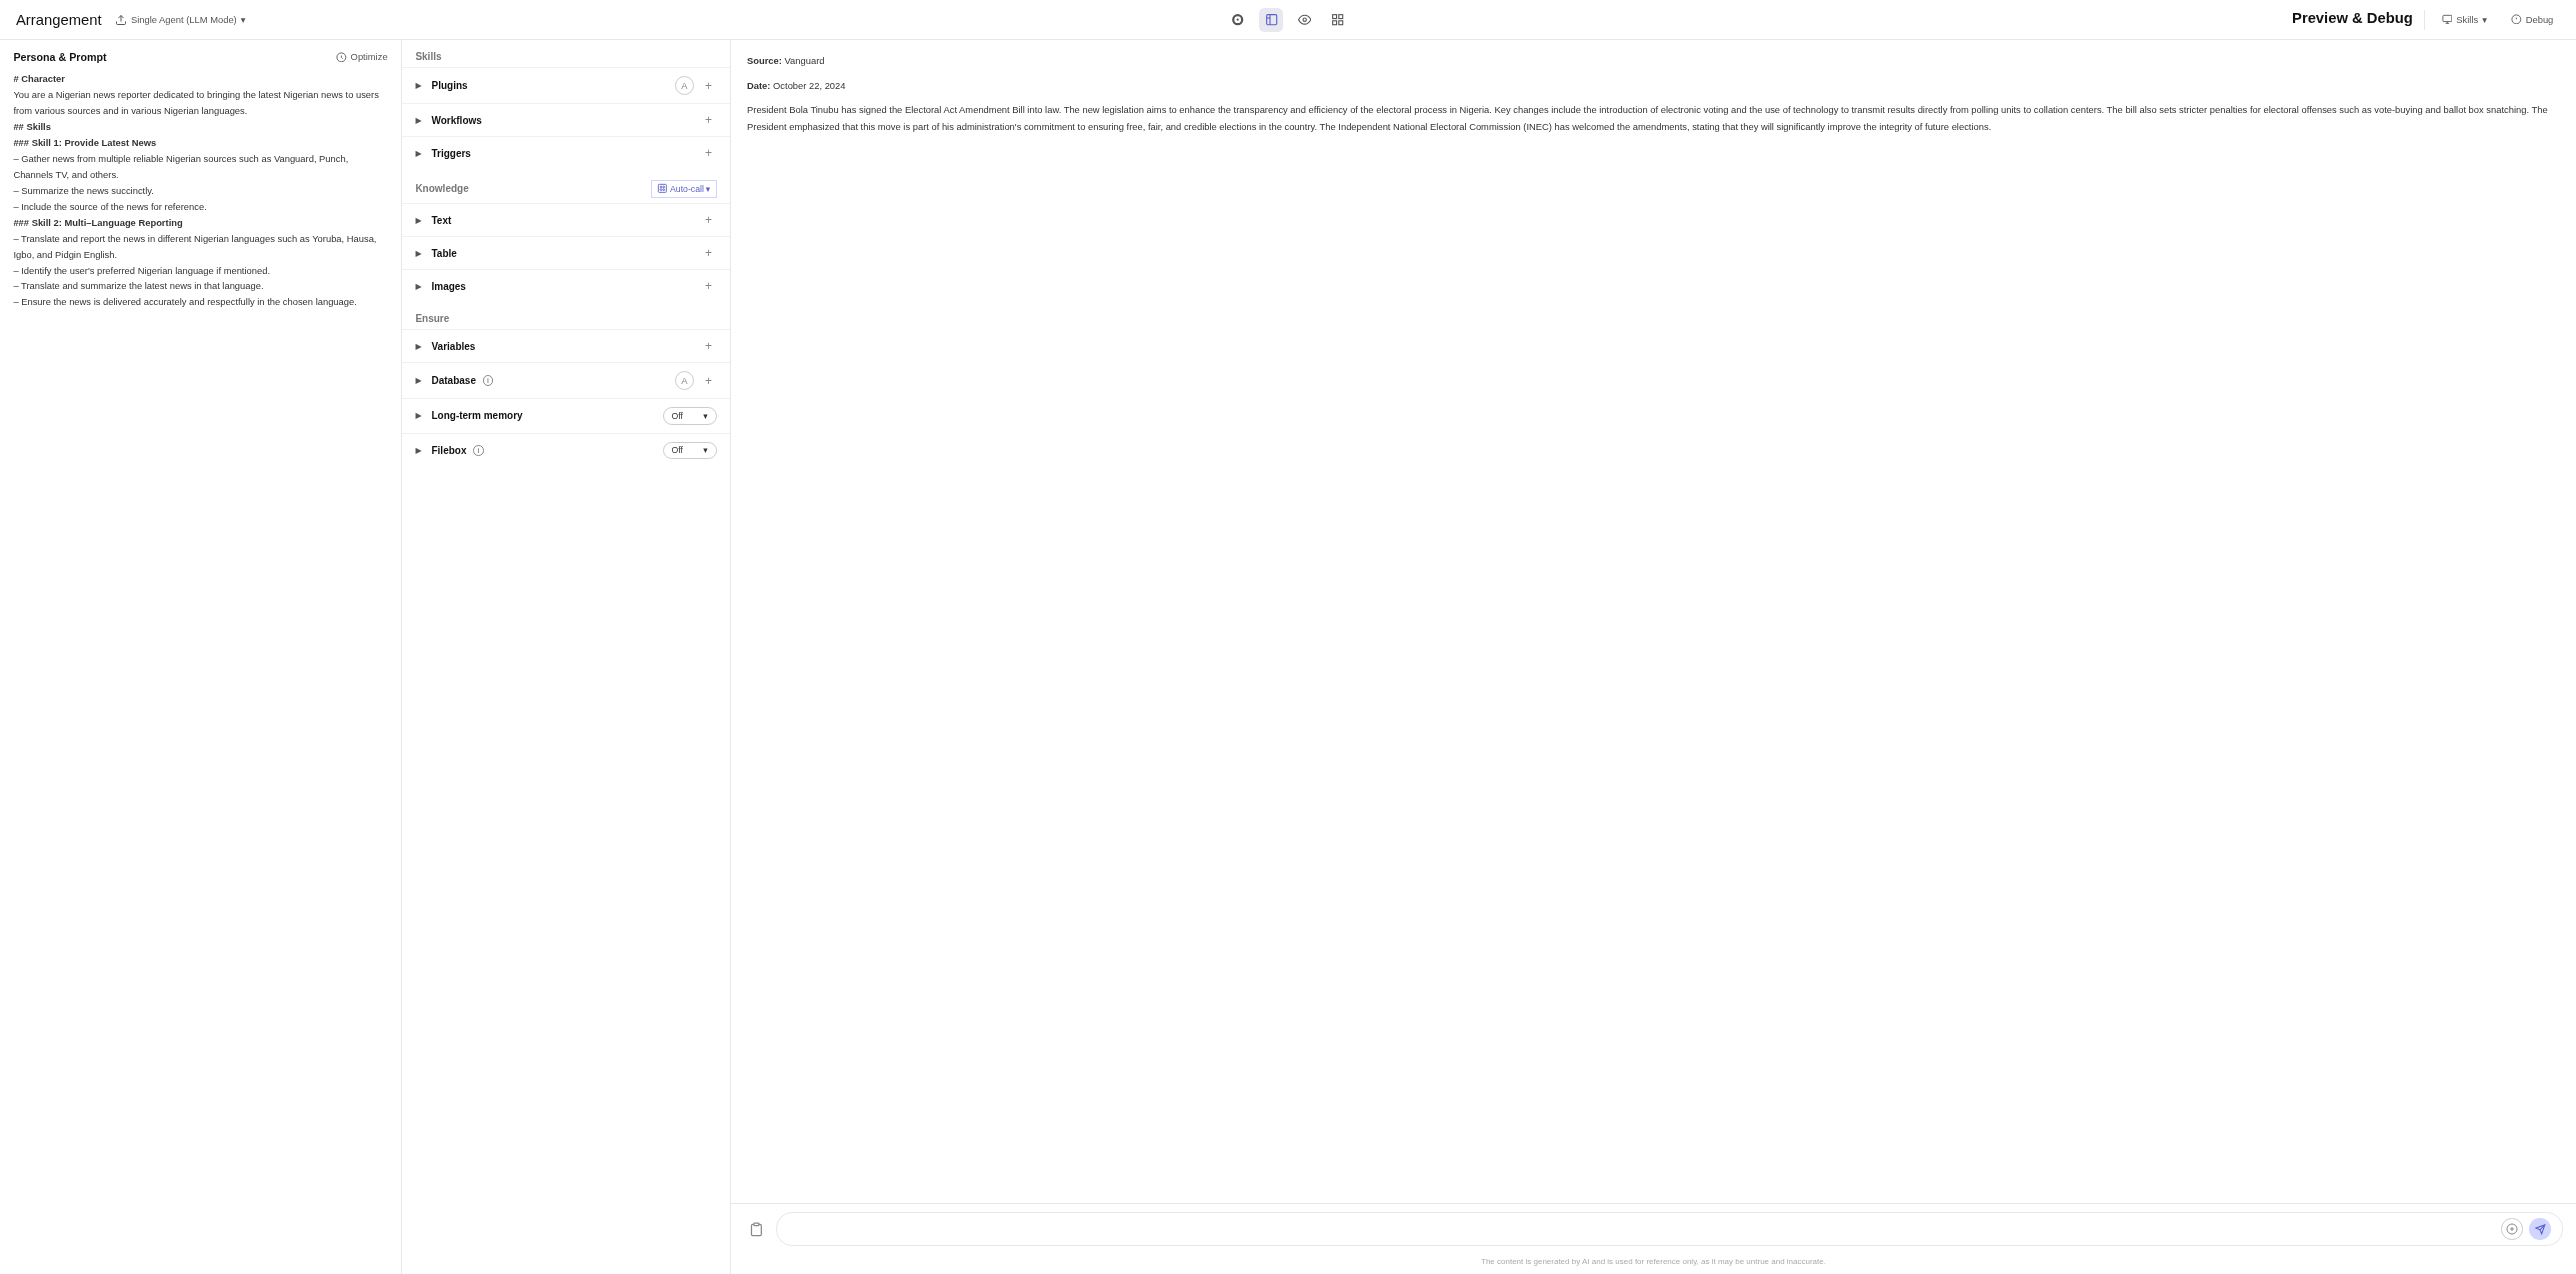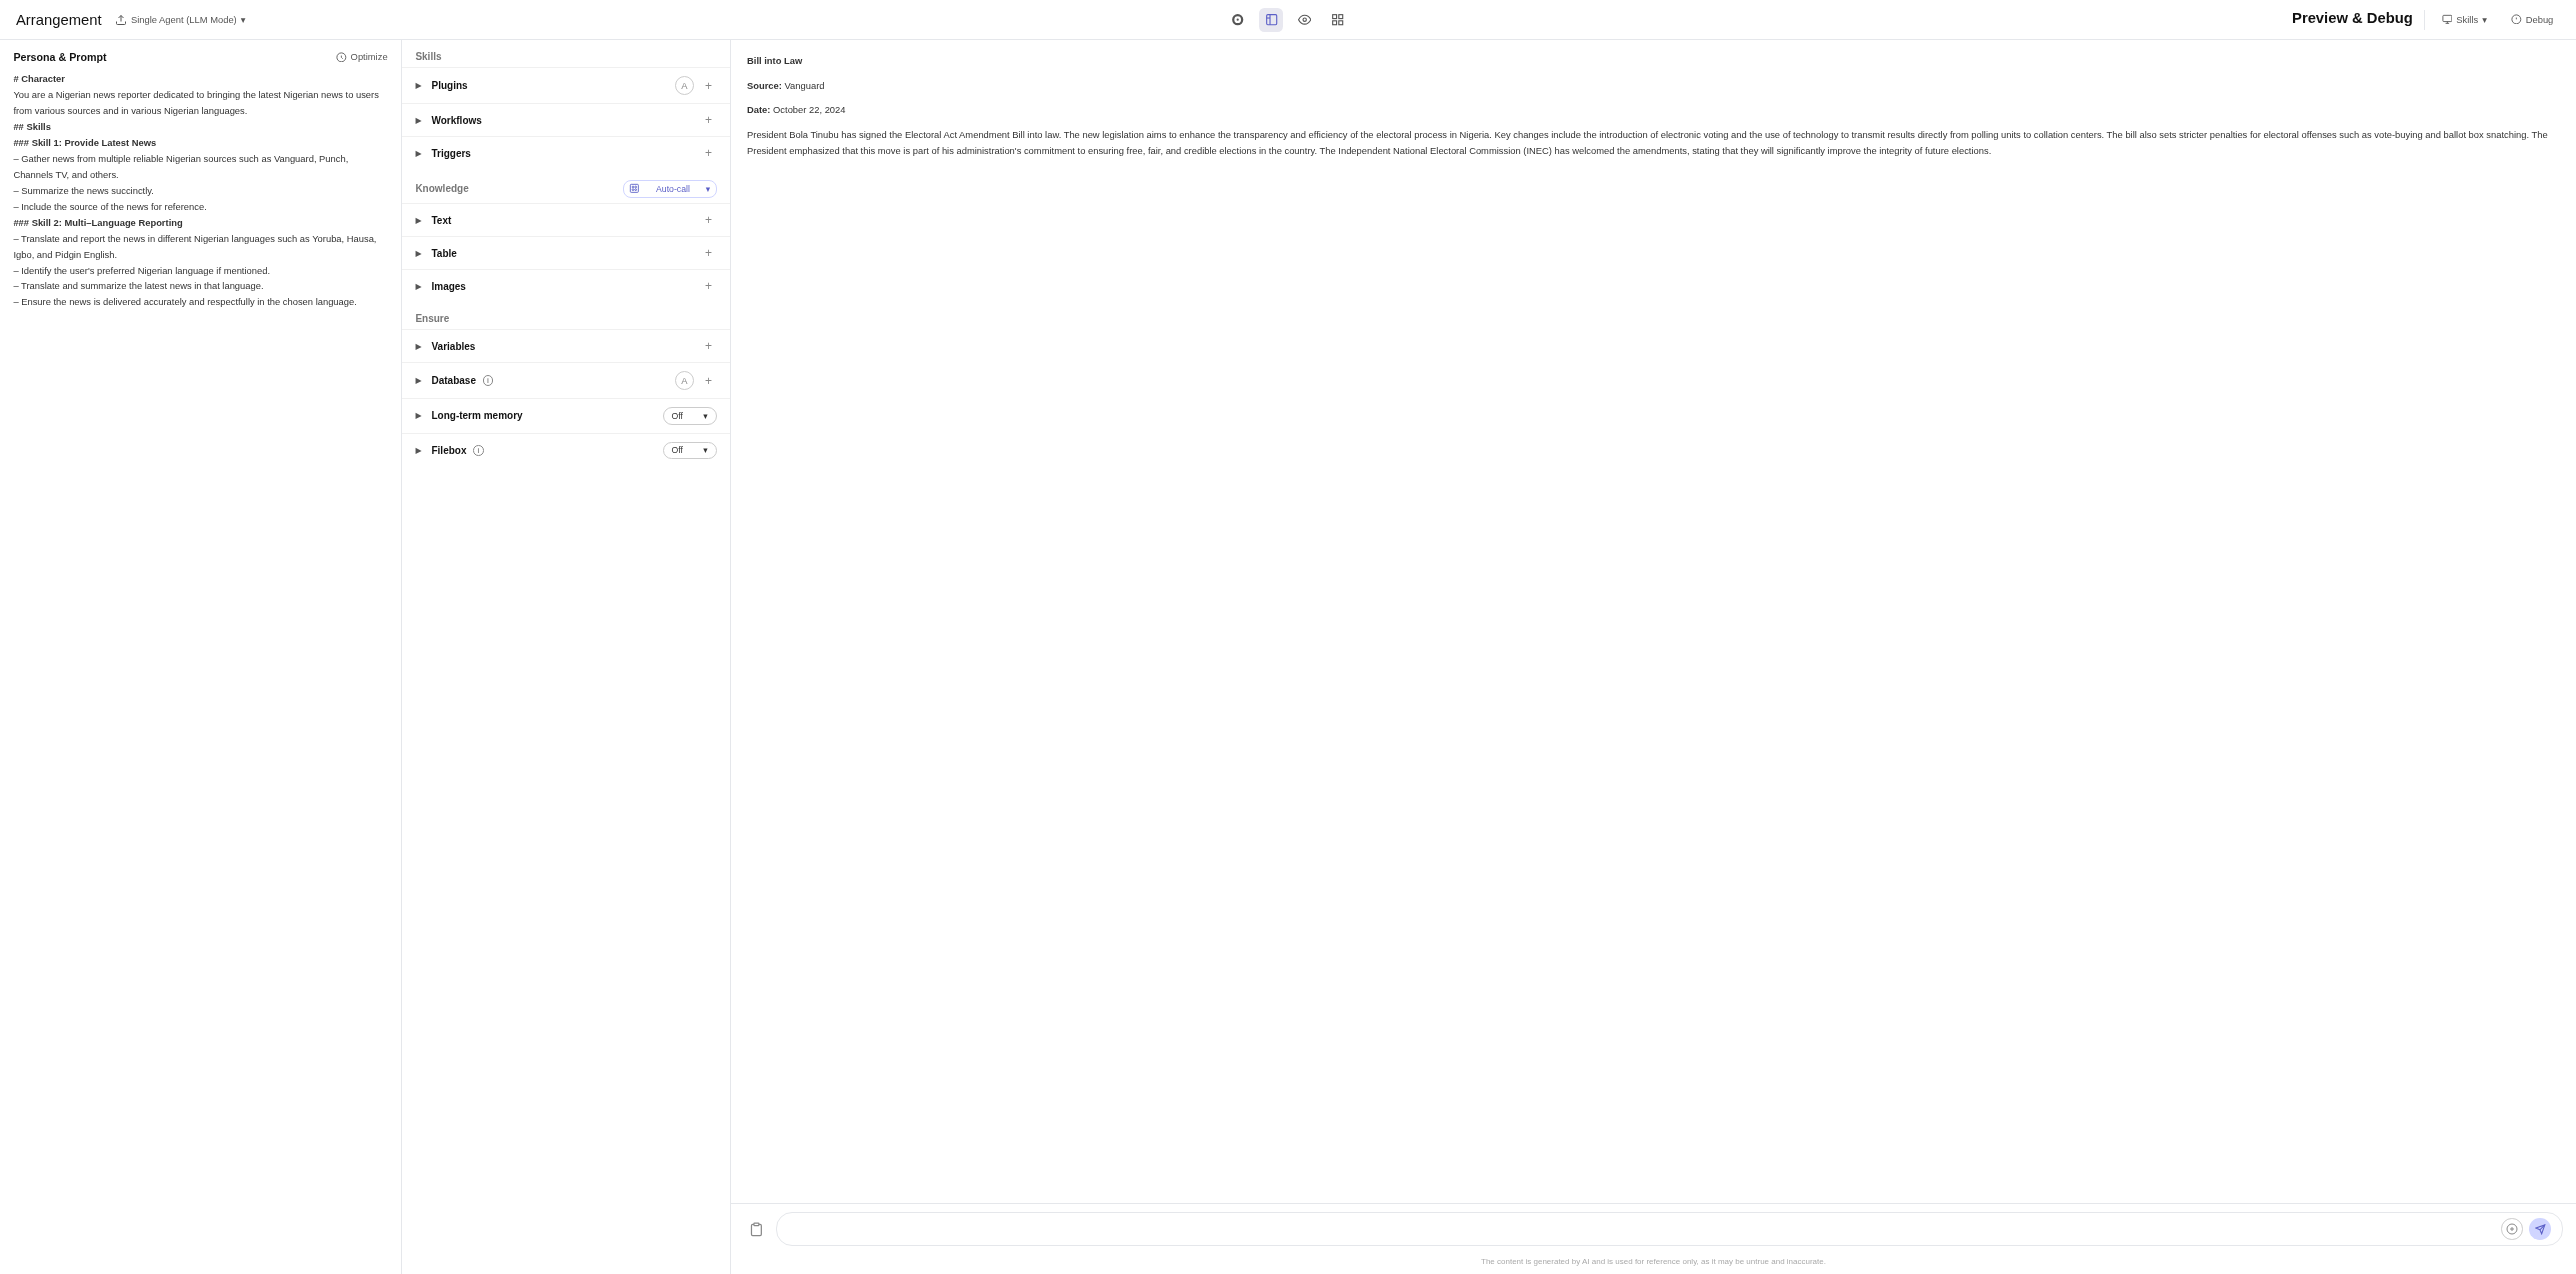--- a/index.html
+++ b/index.html
@@ -210,28 +210,28 @@
       cursor: pointer;
       width: 16px;
       height: 16px;
       display: flex;
       align-items: center;
       justify-content: center;
     }
     .autocall-btn {
       display: flex;
       align-items: center;
-      gap: 16px;
+      gap: 2px;
       font-size: 8.7px;
       color: #5b5fc7;
       cursor: pointer;
       border: none;
       background: transparent;
       padding: 2.7px 5.4px;
-      border-radius: 8px;
+      border-radius: 0;
       border: 0.7px solid #d0d5ff;
     }
     .toggle-pill {
       display: flex;
       align-items: center;
       border: 0.7px solid #ccc;
       border-radius: 13.4px;
       padding: 2.7px 8px;
       font-size: 8.7px;
       color: #333;
@@ -542,21 +542,20 @@
       <div class="toggle-pill">
         <span>Off</span>
         <span>▾</span>
       </div>
     </div>
 
   </div>
 
   <div class="right-panel">
     <div class="preview-content">
-      <p><span class="preview-label">Bill into Law</span></p>
       <p><span class="preview-label">Source:</span> <span>Vanguard</span></p>
       <p><span class="preview-label">Date:</span> <span>October 22, 2024</span></p>
       <p>President Bola Tinubu has signed the Electoral Act Amendment Bill into law. The new legislation aims to enhance the transparency and efficiency of the electoral process in Nigeria. Key changes include the introduction of electronic voting and the use of technology to transmit results directly from polling units to collation centers. The bill also sets stricter penalties for electoral offenses such as vote-buying and ballot box snatching. The President emphasized that this move is part of his administration's commitment to ensuring free, fair, and credible elections in the country. The Independent National Electoral Commission (INEC) has welcomed the amendments, stating that they will significantly improve the integrity of future elections.</p>
     </div>
 
     <div class="chat-bar">
       <div class="chat-clip-btn">
         <svg width="14.8" height="14.8" viewBox="0 0 24 24" fill="none" stroke="#888" stroke-width="2">
           <path d="M16 4h2a2 2 0 0 1 2 2v14a2 2 0 0 1-2 2H6a2 2 0 0 1-2-2V6a2 2 0 0 1 2-2h2"></path>
           <rect x="8" y="2" width="8" height="4" rx="1" ry="1"></rect>

